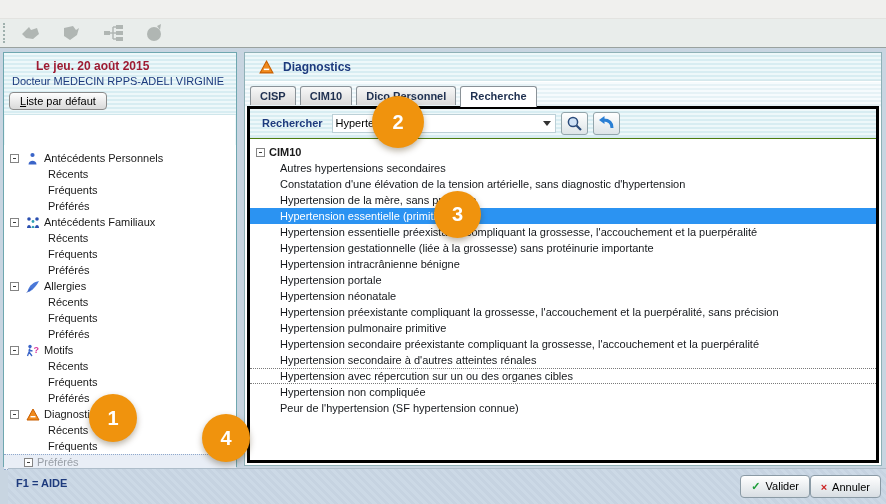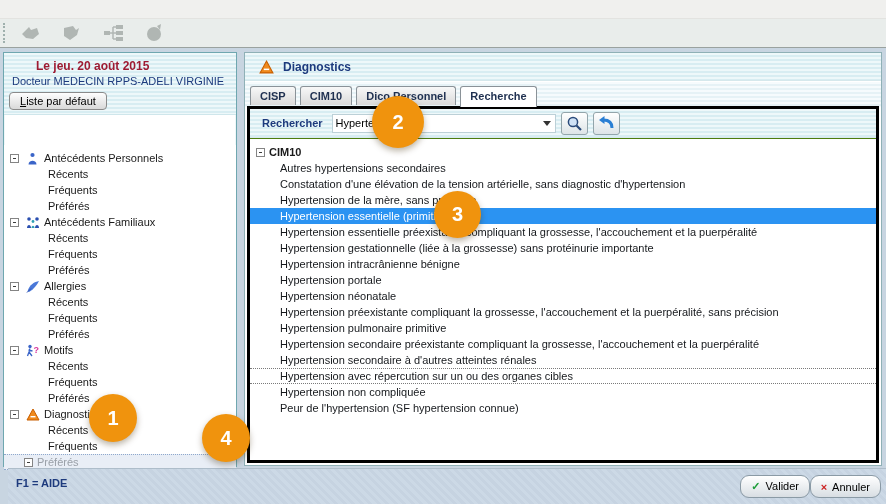--- a/index.html
+++ b/index.html
@@ -77,21 +77,21 @@
   .lrow { height:16px; line-height:16px; white-space:nowrap; padding-left:30px; color:#15181c; }
   .lrow.selected { background:#2b93f2; color:#fff; }
   .lrow.focused { border-top:1px dotted #7a7a7a; border-bottom:1px dotted #7a7a7a;
     height:16px; line-height:14px; }
   
   .statusbar { position:absolute; left:0; top:468px; width:100%; height:36px;
     background:repeating-linear-gradient(45deg,#ccd9e6 0 3px,#c6d3e1 3px 6px);
     border-top:1px solid #aebdca;margin-left:8px; }
   .status-help { position:absolute; left:8px; top:8px; color:#1d3a7d; font-weight:600; }
   .btn { position:absolute; top:6px; height:23px; padding:3px 10px; border:1px solid #8a9aa5;
-    border-radius:9px; background:linear-gradient(#ffffff,#d8dee3);
+    border-radius:4px; background:linear-gradient(#ffffff,#d8dee3);
     font:11px "Liberation Sans",sans-serif; white-space:nowrap; }
   .btn .ck { color:#1e9e3a; font-weight:bold; margin-right:5px; }
   .btn .cx { color:#cc2222; font-weight:bold; margin-right:5px; }
   #btn-validate { right:84px; }
   #btn-cancel { right:13px; }
   
   .badge { position:absolute; border-radius:50%; background:#f0930d; color:#fff;
     font-weight:bold; font-size:20px; display:flex; align-items:center; justify-content:center;
     box-shadow:0 3px 6px rgba(60,40,0,.35); z-index:10; }
   #b1 { left:89px;  top:394px; width:48px; height:48px; }

